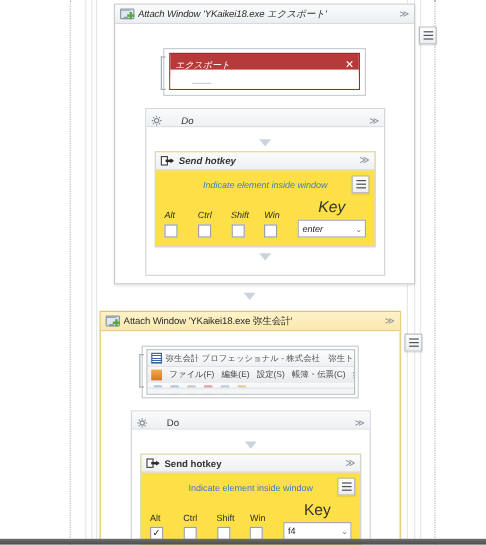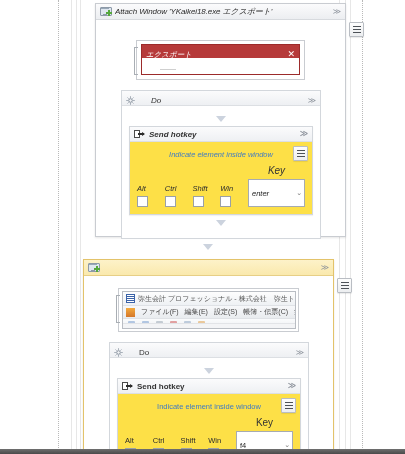--- a/index.html
+++ b/index.html
@@ -81,22 +81,22 @@
     background:linear-gradient(#fbfbfc,#eef0f3);border-bottom:1px solid #dcdfe3;font-weight:bold;}
   .hk-body{padding:5px 7px 7px 7px;position:relative;}
   .indicate{color:#3f7bc4;text-align:center;font-size:7.5px;padding:3px 0 6px 0;}
 
   .keyrow{display:flex;align-items:flex-end;}
   .kcol{display:flex;flex-direction:column;width:30px;}
   .kcol .lab{font-size:7.5px;color:#2b2b2b;margin-bottom:3px;}
   .cbx{width:9px;height:9px;border:1px solid #9aa0a6;background:#fff;
     display:flex;align-items:center;justify-content:center;font-size:8px;color:#222;line-height:1;}
   .keycol{margin-left:auto;display:flex;flex-direction:column;align-items:center;}
-  .keycol .lab{font-size:10px;margin-bottom:3px;}
-  .combo{width:57px;height:28px;border:1px solid #a6abb1;background:#fff;
+  .keycol .lab{font-size:13px;margin-bottom:3px;}
+  .combo{width:57px;height:15px;border:1px solid #a6abb1;background:#fff;
     display:flex;align-items:center;padding:0 2px 0 3px;font-size:7.5px;color:#222;box-sizing:border-box;gap:12px;}
   .combo .val{flex:1;overflow:hidden;white-space:nowrap;}
   .combo .cv{color:#777;font-size:7px;}
 
   
   .shot{background:#fff;border:1px solid #c9ccd1;position:relative;box-sizing:border-box;}
   .red-dlg{position:absolute;background:#fff;border:1px solid #9c2b2b;box-sizing:border-box;}
   .red-title{height:13px;background:#b63a3a;display:flex;align-items:center;
     padding:3px 4px;color:#fff;font-size:7.5px;}
   .red-title .x{margin-left:auto;font-size:9px;line-height:1;}
@@ -252,20 +252,21 @@
 
   <div class="activity highlight" style="left:83px;top:259px;width:249px;height:191px;">
 
     <div class="act-header yellow">
       <span class="icon-attach">
         <span class="mon"></span>
           <span class="monbar"></span>
           <span class="stand"></span>
         <span class="plus"></span>
       </span>
+      <span class="act-title">Attach Window 'YKaikei18.exe  弥生会計'</span>
       <span class="chev">≫</span>
     </div>
 
     <div class="act-body">
 
       <div class="shot" style="margin:6px 28px 0 28px;height:44px;">
         <div class="shot-frame-l"></div>
         <div class="yk" style="left:3px;top:2px;right:2px;bottom:2px;">
           <div class="yk-title">
             <span class="yk-ico"></span>

